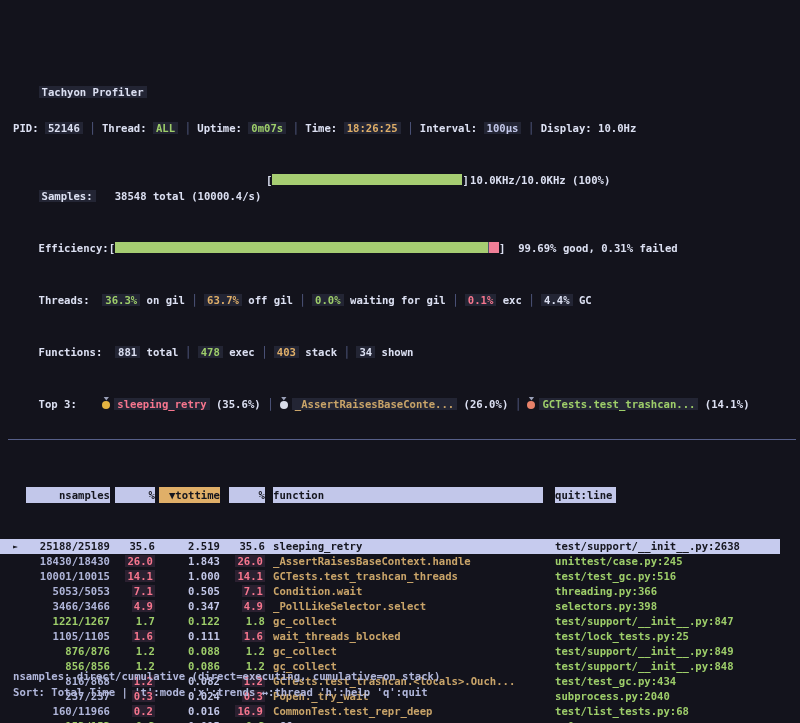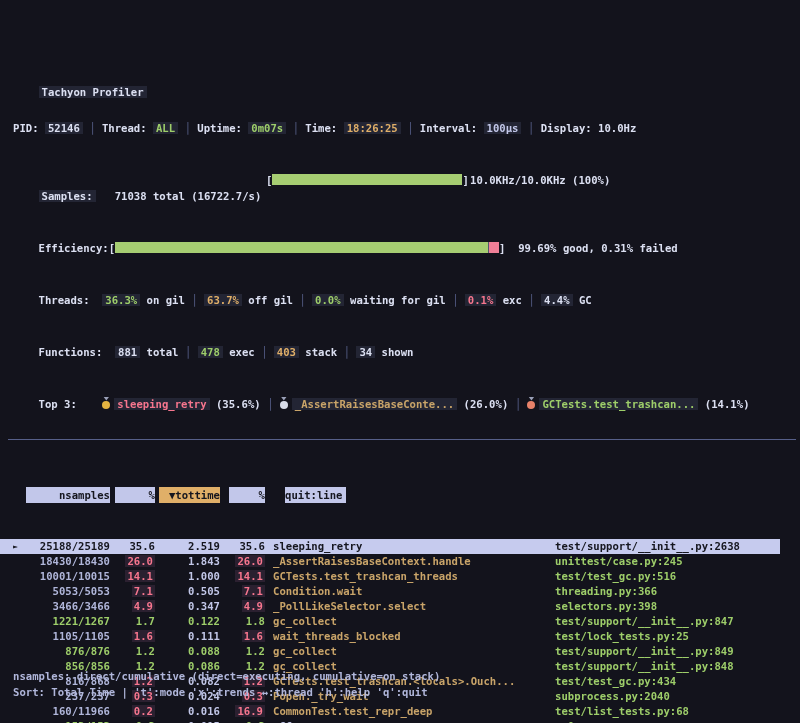--- a/index.html
+++ b/index.html
@@ -60,21 +60,21 @@
 <div class="screen">
   <div class="pad-top"></div>
 
   <div class="line">
     <span class="chip w">Tachyon Profiler</span>
   </div>
 
   <div class="line"><span class="w">PID:</span><span> </span><span class="chip w">52146</span><span class="vsep"></span><span class="w">Thread:</span><span> </span><span class="chip g">ALL</span><span class="vsep"></span><span class="w">Uptime:</span><span> </span><span class="chip g">0m07s</span><span class="vsep"></span><span class="w">Time:</span><span> </span><span class="chip o">18:26:25</span><span class="vsep"></span><span class="w">Interval:</span><span> </span><span class="chip lv2">100µs</span><span class="vsep"></span><span class="w">Display:</span><span> </span><span class="w">10.0Hz</span></div>
 
   <div class="line">
-    <span class="chip w">Samples:</span><span>   </span><span class="w">71038 total (16722.7/s)</span>
+    <span class="chip w">Samples:</span><span>   </span><span class="w">38548 total (10000.4/s)</span>
     <span class="abs" style="left:266px;"><span class="w">[</span><span class="bar" style="width:190px;"><span class="fill" id="samples-fill" style="width: 100%;"></span></span><span class="w">]</span></span>
     <span class="abs w" style="left:470px;">10.0KHz/10.0KHz (100%)</span>
   </div>
 
   <div class="line">
     <span class="w">Efficiency:</span><span class="w">[</span><span class="bar" style="width:384px;"><span class="fill" id="eff-fill" style="width: calc(99.69% - 10px);"></span><span class="fail" style="width:10px;"></span></span><span class="w">]</span><span>  </span><span class="w">99.69% good, 0.31% failed</span>
   </div>
 
   <div class="line">
     <span class="w">Threads:</span><span>  </span><span id="threads-segs"><span class="chip g">36.3%</span><span> </span><span class="w">on gil</span><span class="vsep"></span><span class="chip o">63.7%</span><span> </span><span class="w">off gil</span><span class="vsep"></span><span class="chip g">0.0%</span><span> </span><span class="w">waiting for gil</span><span class="vsep"></span><span class="chip r">0.1%</span><span> </span><span class="w">exc</span><span class="vsep"></span><span class="chip w">4.4%</span><span> </span><span class="w">GC</span></span>
@@ -93,20 +93,21 @@
   <div class="thead">
     <span class="c-gut"></span>
     <span class="c-ns"><span class="hbox">nsamples</span></span>
     <span class="g1"></span>
     <span class="c-p"><span class="hbox">%</span></span>
     <span class="g2"></span>
     <span class="c-tot"><span class="hbox hsort">▼tottime</span></span>
     <span class="g3"></span>
     <span class="c-p2"><span class="hbox">%</span></span>
     <span class="g4"></span>
+    <span class="c-fn"><span class="hbox">function</span></span>
     <span class="g5"></span>
     <span class="c-file"><span class="hfile">quit:line</span></span>
   </div>
 
   <div id="table-rows"><div class="trow sel"><span class="c-gut">►</span><span class="c-ns ">25188/25189</span><span class="g1"></span><span class="c-p"><span>35.6</span></span><span class="g2"></span><span class="c-tot ">2.519</span><span class="g3"></span><span class="c-p2"><span>35.6</span></span><span class="g4"></span><span class="c-fn ">sleeping_retry</span><span class="g5"></span><span class="c-file ">test/support/__init__.py:2638</span></div><div class="trow"><span class="c-gut"></span><span class="c-ns lv">18430/18430</span><span class="g1"></span><span class="c-p"><span class="r pchip">26.0</span></span><span class="g2"></span><span class="c-tot lv2">1.843</span><span class="g3"></span><span class="c-p2"><span class="r pchip">26.0</span></span><span class="g4"></span><span class="c-fn t">_AssertRaisesBaseContext.handle</span><span class="g5"></span><span class="c-file g">unittest/case.py:245</span></div><div class="trow"><span class="c-gut"></span><span class="c-ns lv">10001/10015</span><span class="g1"></span><span class="c-p"><span class="r pchip">14.1</span></span><span class="g2"></span><span class="c-tot lv2">1.000</span><span class="g3"></span><span class="c-p2"><span class="r pchip">14.1</span></span><span class="g4"></span><span class="c-fn t">GCTests.test_trashcan_threads</span><span class="g5"></span><span class="c-file g">test/test_gc.py:516</span></div><div class="trow"><span class="c-gut"></span><span class="c-ns lv">5053/5053</span><span class="g1"></span><span class="c-p"><span class="r pchip">7.1</span></span><span class="g2"></span><span class="c-tot lv2">0.505</span><span class="g3"></span><span class="c-p2"><span class="r pchip">7.1</span></span><span class="g4"></span><span class="c-fn t">Condition.wait</span><span class="g5"></span><span class="c-file g">threading.py:366</span></div><div class="trow"><span class="c-gut"></span><span class="c-ns lv">3466/3466</span><span class="g1"></span><span class="c-p"><span class="r pchip">4.9</span></span><span class="g2"></span><span class="c-tot lv2">0.347</span><span class="g3"></span><span class="c-p2"><span class="r pchip">4.9</span></span><span class="g4"></span><span class="c-fn t">_PollLikeSelector.select</span><span class="g5"></span><span class="c-file g">selectors.py:398</span></div><div class="trow"><span class="c-gut"></span><span class="c-ns g">1221/1267</span><span class="g1"></span><span class="c-p"><span class="g">1.7</span></span><span class="g2"></span><span class="c-tot g">0.122</span><span class="g3"></span><span class="c-p2"><span class="g">1.8</span></span><span class="g4"></span><span class="c-fn t">gc_collect</span><span class="g5"></span><span class="c-file g">test/support/__init__.py:847</span></div><div class="trow"><span class="c-gut"></span><span class="c-ns lv">1105/1105</span><span class="g1"></span><span class="c-p"><span class="r pchip">1.6</span></span><span class="g2"></span><span class="c-tot lv2">0.111</span><span class="g3"></span><span class="c-p2"><span class="r pchip">1.6</span></span><span class="g4"></span><span class="c-fn t">wait_threads_blocked</span><span class="g5"></span><span class="c-file g">test/lock_tests.py:25</span></div><div class="trow"><span class="c-gut"></span><span class="c-ns g">876/876</span><span class="g1"></span><span class="c-p"><span class="g">1.2</span></span><span class="g2"></span><span class="c-tot g">0.088</span><span class="g3"></span><span class="c-p2"><span class="g">1.2</span></span><span class="g4"></span><span class="c-fn t">gc_collect</span><span class="g5"></span><span class="c-file g">test/support/__init__.py:849</span></div><div class="trow"><span class="c-gut"></span><span class="c-ns g">856/856</span><span class="g1"></span><span class="c-p"><span class="g">1.2</span></span><span class="g2"></span><span class="c-tot g">0.086</span><span class="g3"></span><span class="c-p2"><span class="g">1.2</span></span><span class="g4"></span><span class="c-fn t">gc_collect</span><span class="g5"></span><span class="c-file g">test/support/__init__.py:848</span></div><div class="trow"><span class="c-gut"></span><span class="c-ns lv">816/868</span><span class="g1"></span><span class="c-p"><span class="r pchip">1.2</span></span><span class="g2"></span><span class="c-tot lv2">0.082</span><span class="g3"></span><span class="c-p2"><span class="r pchip">1.2</span></span><span class="g4"></span><span class="c-fn t">GCTests.test_trashcan.&lt;locals&gt;.Ouch...</span><span class="g5"></span><span class="c-file g">test/test_gc.py:434</span></div><div class="trow"><span class="c-gut"></span><span class="c-ns lv">237/237</span><span class="g1"></span><span class="c-p"><span class="r pchip">0.3</span></span><span class="g2"></span><span class="c-tot lv2">0.024</span><span class="g3"></span><span class="c-p2"><span class="r pchip">0.3</span></span><span class="g4"></span><span class="c-fn t">Popen._try_wait</span><span class="g5"></span><span class="c-file g">subprocess.py:2040</span></div><div class="trow"><span class="c-gut"></span><span class="c-ns lv">160/11966</span><span class="g1"></span><span class="c-p"><span class="r pchip">0.2</span></span><span class="g2"></span><span class="c-tot lv2">0.016</span><span class="g3"></span><span class="c-p2"><span class="r pchip">16.9</span></span><span class="g4"></span><span class="c-fn t">CommonTest.test_repr_deep</span><span class="g5"></span><span class="c-file g">test/list_tests.py:68</span></div><div class="trow"><span class="c-gut"></span><span class="c-ns g">153/153</span><span class="g1"></span><span class="c-p"><span class="g">0.2</span></span><span class="g2"></span><span class="c-tot lv2">0.015</span><span class="g3"></span><span class="c-p2"><span class="g">0.2</span></span><span class="g4"></span><span class="c-fn lv2">&lt;GC&gt;</span><span class="g5"></span><span class="c-file g">~:0</span></div></div>
 
   
 
   
 

